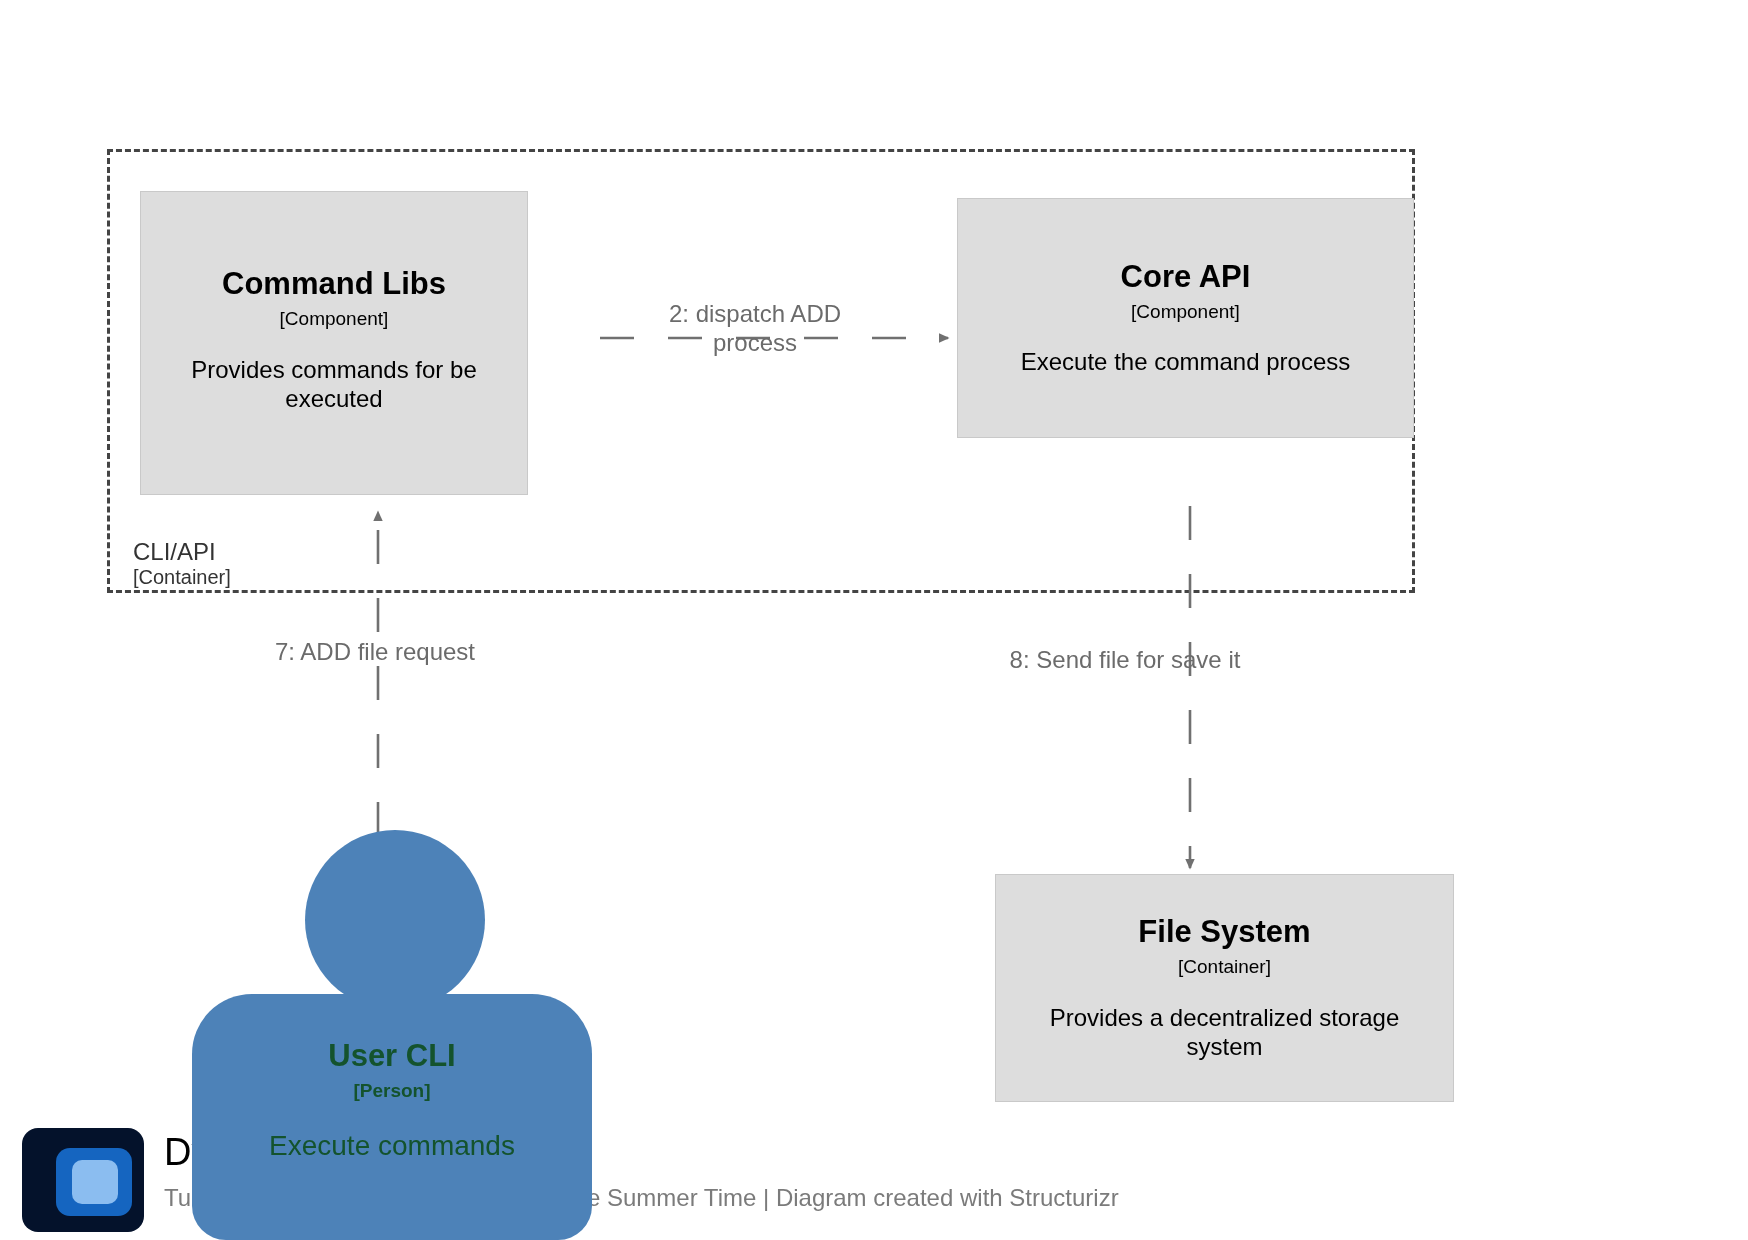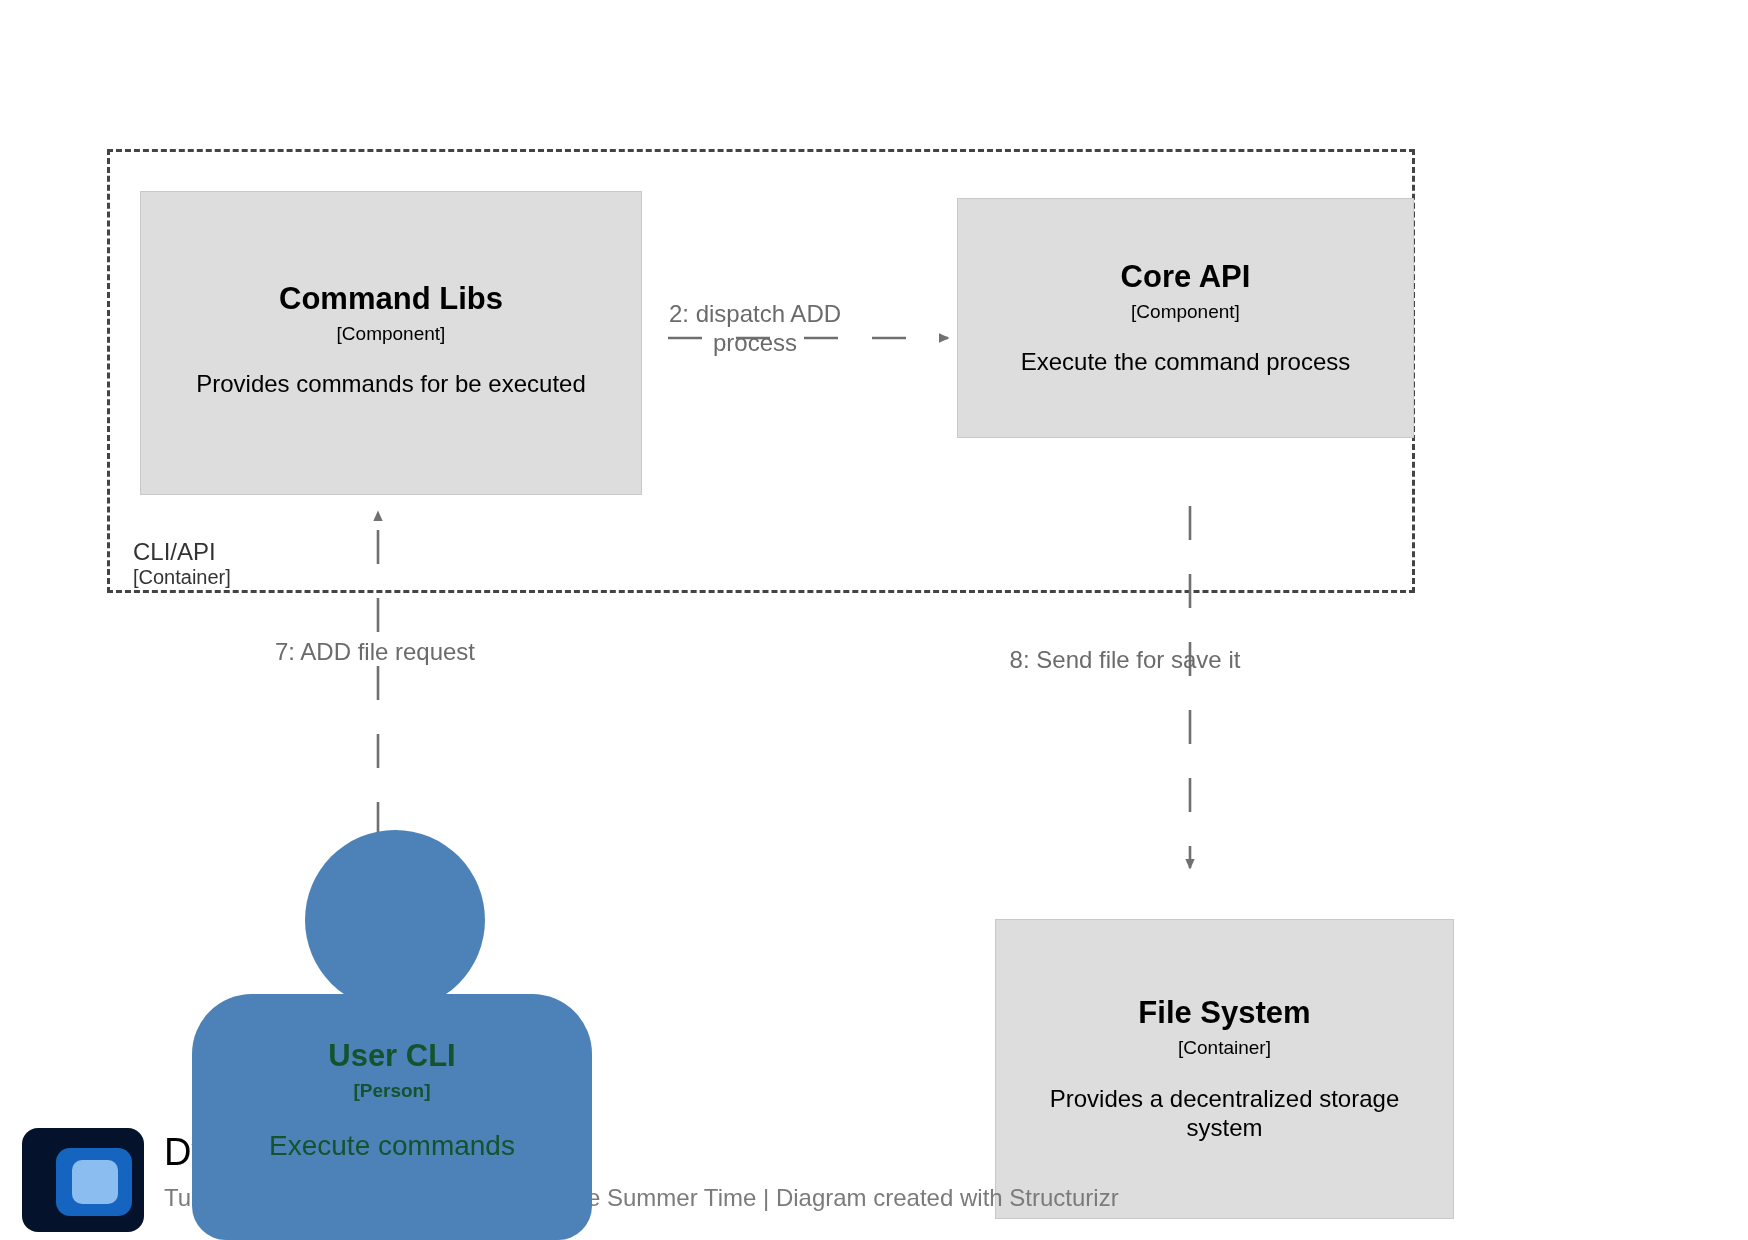--- a/index.html
+++ b/index.html
@@ -78,23 +78,23 @@
     line-height: 1.15;
   }
   .box .b-desc {
     font-size: 24px;
     font-weight: 400;
     color: #000000;
     margin-top: 26px;
     line-height: 1.2;
   }
 
-  #box-command-libs { left: 140px;  top: 191px; width: 502px; height: 304px; align-items: center; }
+  #box-command-libs { left: 140px;  top: 191px; width: 388px; height: 304px; align-items: center; }
   #box-core-api     { left: 957px;  top: 198px; width: 457px; height: 240px; }
-  #box-file-system  { left: 995px;  top: 919px; width: 459px; height: 300px; }
+  #box-file-system  { left: 995px;  top: 874px; width: 459px; height: 228px; }
 
   
   #box-command-libs .b-name { margin-top: -6px; }
 
   
   .person {
     position: absolute;
     left: 192px;
     top: 830px;
     width: 400px;

